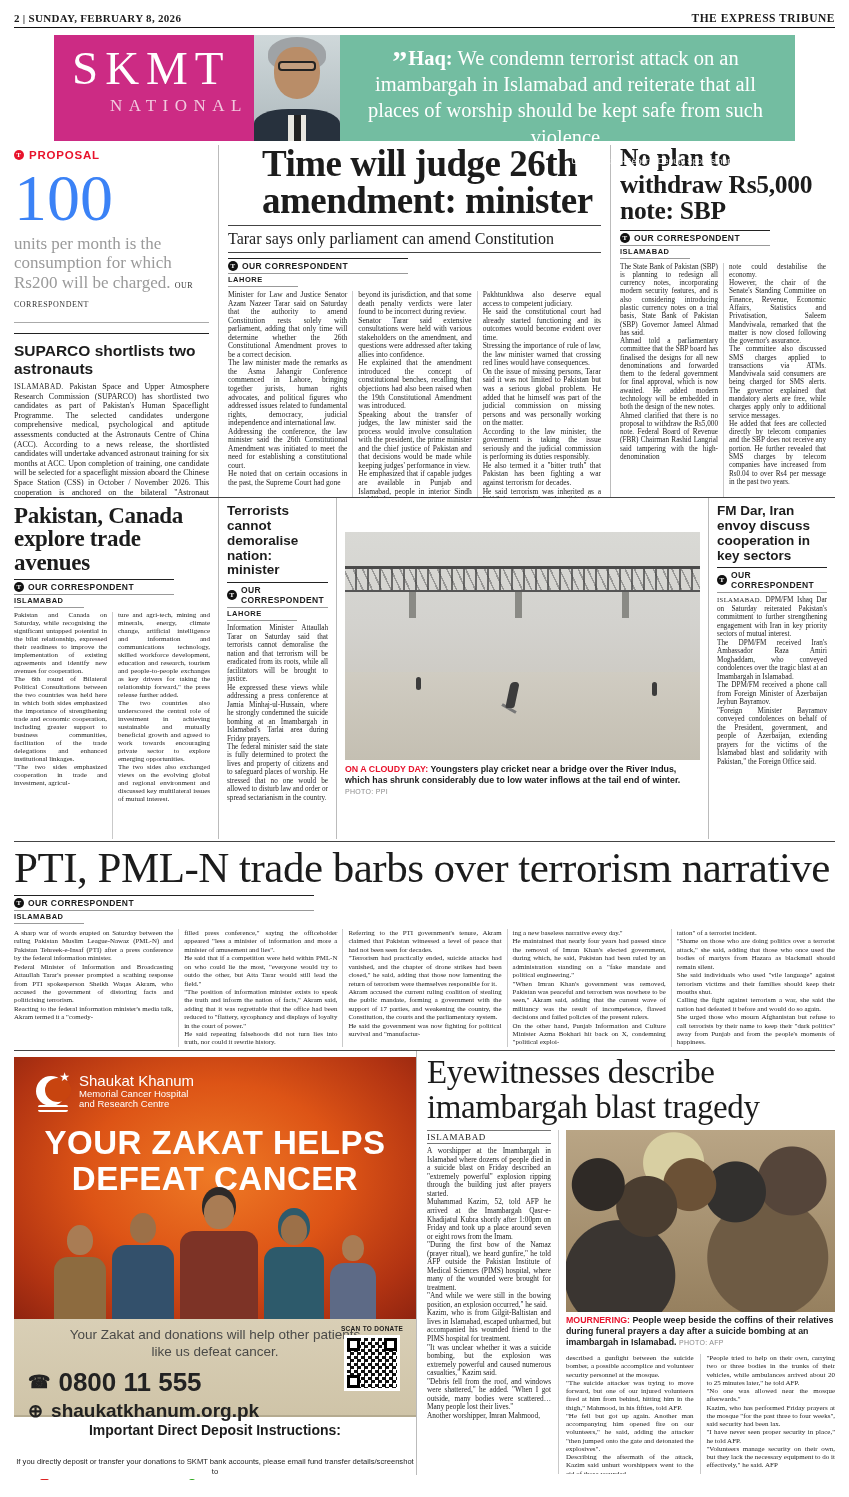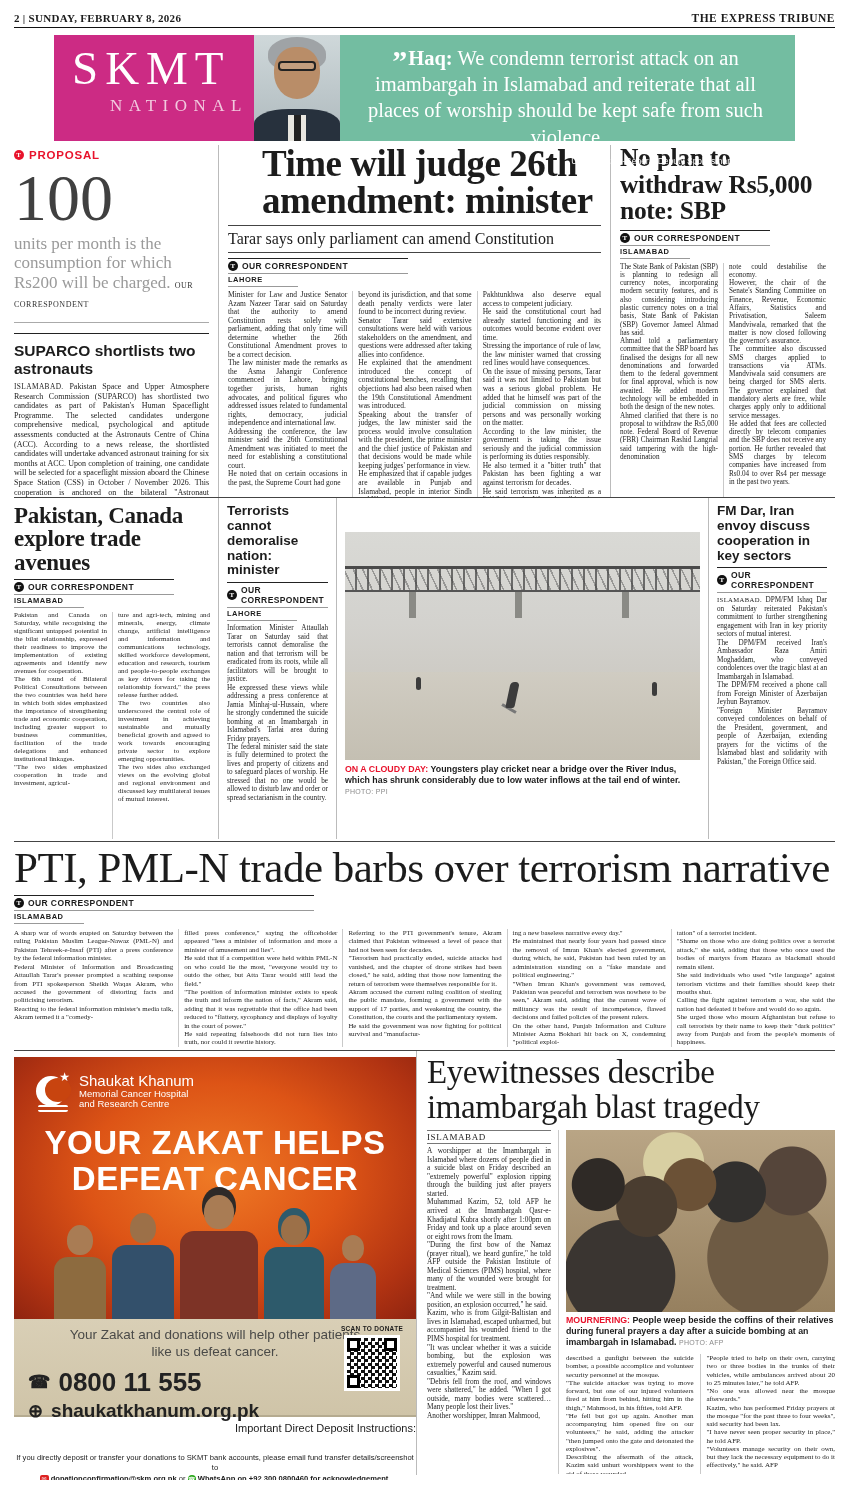--- a/index.html
+++ b/index.html
@@ -47,21 +47,21 @@
   .cols > div:last-child { padding-right:0; }
 
   
   .topgrid { display:grid; grid-template-columns:204px 392px 225px; height:352px; margin-top:4px; overflow:hidden; }
   .topgrid > div + div { border-left:1px solid #bbb; padding-left:9px; }
   .topgrid > div { padding-right:9px; overflow:hidden; }
 
   .kicker { color:#e8132c; font-family:"Liberation Sans",sans-serif; font-weight:bold;
             font-size:11.5px; letter-spacing:.8px; display:flex; gap:5px; align-items:center; margin-top:4px; }
   .kicker .t-ic { background:#e8132c; }
-  .bignum { font-size:66px; color:#404040; line-height:.95; margin-top:6px; font-family:"Liberation Serif",serif; }
+  .bignum { font-size:66px; color:#3b82f6; line-height:.95; margin-top:6px; font-family:"Liberation Serif",serif; }
   .prop-txt { color:#9a9a9a; font-size:17px; line-height:1.15; margin-top:4px; }
   .prop-by { color:#333; font-size:8px; font-variant:small-caps; letter-spacing:.5px; }
   .div2 { border-top:1px solid #aaa; margin:10px 0 0 0; }
   .suparco-h { font-family:"Liberation Sans",sans-serif; font-weight:bold; font-size:15.5px; margin:10px 0 4px 0; border-top:1.2px solid #222; padding-top:8px; }
   .suparco-b { font-size:8px; line-height:1.2; }
 
   .amend-h { font-size:37px; font-weight:bold; line-height:1.0; letter-spacing:-.5px;margin-left:34px; }
   .amend-sub { font-size:16px; border-top:1px solid #444; border-bottom:1px solid #444; padding:4px 0; margin:6px 0 5px 0; }
   .amend-body { font-size:7.5px; line-height:1.14; height:218px; margin-top:4px; }
 
@@ -142,21 +142,21 @@
   .ad-phone { font-size:26px; font-weight:bold; color:#222; margin-top:6px; display:flex; align-items:center; gap:8px; }
   .ad-web { font-size:19px; font-weight:bold; color:#222; margin-top:2px; display:flex; align-items:center; gap:8px; }
   .ph-ic, .gl-ic { font-size:18px; }
   .qr-wrap { position:absolute; right:12px; top:6px; width:64px; text-align:center; }
   .qr-label { font-size:6.5px; font-weight:bold; letter-spacing:.3px; }
   .qr { width:56px; height:56px; margin:3px auto 0 auto; background:#fff; border:3px solid #fff; position:relative;
         background-image:repeating-conic-gradient(#111 0% 25%, #fff 0% 50%); background-size:7px 7px; }
   .qr .fp { position:absolute; width:13px; height:13px; border:3px solid #000; background:#fff; }
   .qr .fp.a { left:0; top:0; } .qr .fp.b { right:0; top:0; } .qr .fp.c { left:0; bottom:0; }
   .ad-fine { flex:1; border-top:2px solid #b5ab90; background:#fff; text-align:center; padding-top:5px; }
-  .fine-t { font-size:11px; font-weight:normal;text-align:right; }
+  .fine-t { font-size:14px; font-weight:bold; }
   .fine-b { font-size:7.6px; line-height:1.35; color:#222; margin-top:19px; }
   .mail-ic { display:inline-block; background:#d22; color:#fff; font-size:6px; padding:0 2px; border-radius:2px; }
   .wa-ic { display:inline-block; background:#2aa81a; color:#fff; font-size:6px; width:8px; border-radius:50%; }
   .ad-rule-bottom { border-top:1px solid #444; margin-top:4px; }
 
   
   .blast { padding-top:4px; overflow:hidden; height:424px; }
   .blast-h { font-size:33px; line-height:1.05; letter-spacing:-.4px; font-weight:normal; }
   .blast-grid { display:grid; grid-template-columns:132px 1fr; margin-top:6px; height:344px; }
   .blast-c1 { padding-right:7px; border-right:1px solid #c9c9c9; overflow:hidden; }

